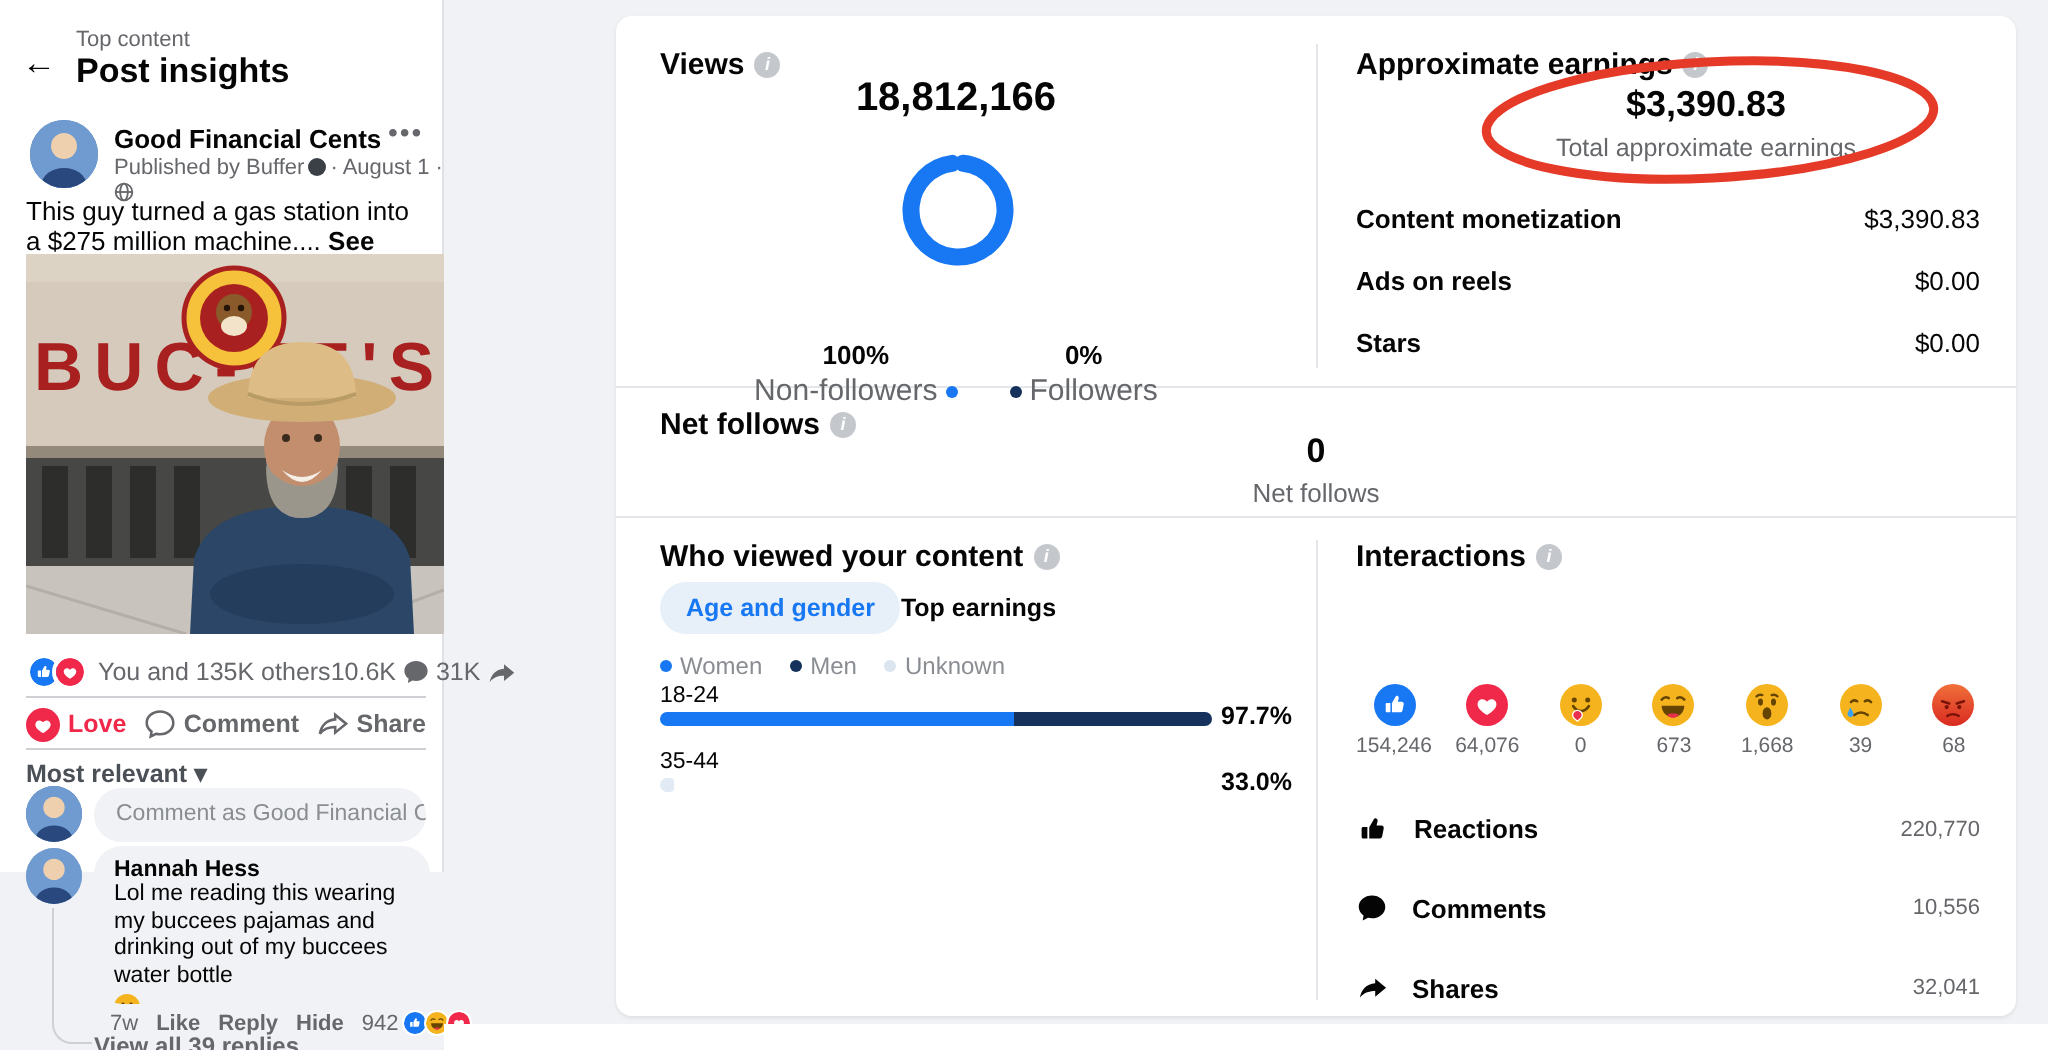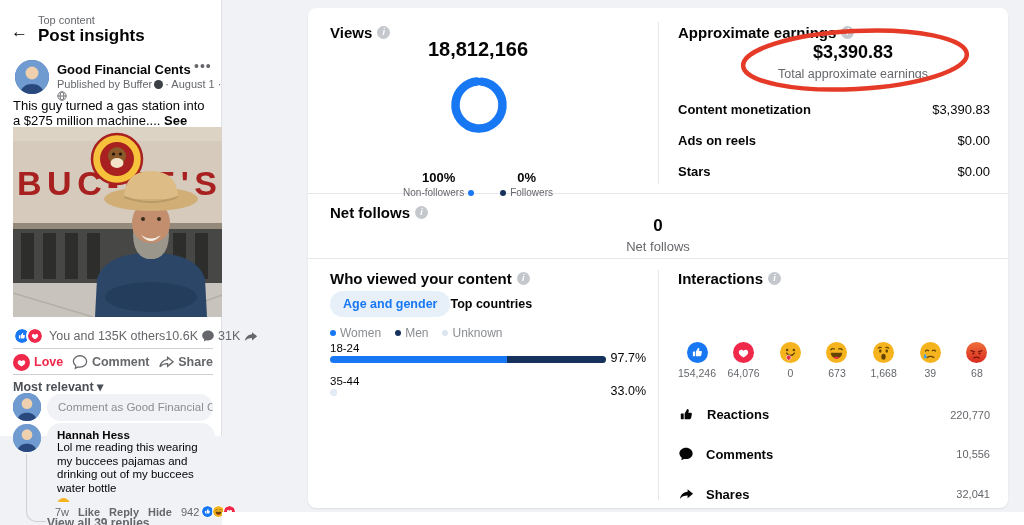--- a/index.html
+++ b/index.html
@@ -75,21 +75,21 @@
   .vdiv { position:absolute; left:350px; width:1px; background:#e4e6eb; }
   .hdiv { position:absolute; left:0; width:700px; border-top:1px solid #e4e6eb; }
 
   .views-num { position:absolute; left:20px; top:30px; width:300px; text-align:center;
     font-size:20px; font-weight:700; color:#050505; }
   .donut-wrap { position:absolute; left:142px; top:68px; }
   .donut-legend { position:absolute; left:20px; top:134px; width:300px; display:flex;
     justify-content:center; gap:26px; }
   .dl-group { text-align:center;margin-top:28px; }
   .dl-val { font-size:13px; font-weight:700; color:#050505; }
-  .dl-label { margin-top:2px; font-size:10px; color:#65676b; display:flex; align-items:center; gap:4px; }
+  .dl-label { margin-top:2px; font-size:15px; color:#65676b; display:flex; align-items:center; gap:4px; }
   .dot { width:6px; height:6px; border-radius:50%; display:inline-block; }
   .dot-blue { background:#1877f2; } .dot-navy { background:#16325c; } .dot-light { background:#dbe5f0; }
 
   .earn-total { position:absolute; left:395px; top:34px; width:300px; text-align:center; }
   .earn-total .amt { font-size:18px; font-weight:700; color:#050505; }
   .earn-total .sub { margin-top:4px; font-size:12.5px; color:#65676b; }
   .red-ellipse { position:absolute; left:428px; top:14px; pointer-events:none; }
   .earn-row { position:absolute; left:370px; width:312px; display:flex; font-size:13px; color:#050505; }
   .earn-row .lbl { font-weight:600; }
   .earn-row .val { margin-left:auto; font-weight:400; }
@@ -104,21 +104,21 @@
   .tab-plain { color:#050505; font-size:12.5px; font-weight:700; cursor:pointer; }
   .wv-legend { position:absolute; left:22px; top:318px; display:flex; gap:14px; font-size:12px; color:#8a8d91; }
   .wv-legend .item { display:flex; align-items:center; gap:4px; }
   .bar-label { position:absolute; left:22px; font-size:11.5px; color:#050505; }
   .bar-track { position:absolute; left:22px; width:276px; height:7px; border-radius:4px; overflow:hidden;
     display:flex; background:transparent; }
   .seg-women { background:#1877f2; height:100%; }
   .seg-men { background:#16325c; height:100%; }
   .seg-unknown { background:#e1eaf5; height:100%; border-radius:2px; }
   .bar-val { position:absolute; left:300px; width:38px; text-align:right; font-size:12.5px;
-    font-weight:400; color:#050505; }
+    font-weight:700; color:#050505; }
 
   .int-total { position:absolute; left:380px; top:298px; width:295px; text-align:center;
     font-size:18px; font-weight:700; color:#050505; }
   .emoji-row { position:absolute; left:368px; top:334px; width:322px; display:flex; justify-content:space-between; }
   .emoji-cell { width:42px; text-align:center; }
   .emoji-cell svg { display:block; margin:0 auto; }
   .emoji-count { margin-top:4px; font-size:10.5px; color:#65676b; }
   .sum-row { position:absolute; left:370px; width:312px; display:flex; align-items:center; gap:12px; }
   .sum-row .lbl { font-size:13px; font-weight:600; color:#050505; }
   .sum-row .val { margin-left:auto; font-size:11px; color:#65676b; }
@@ -428,21 +428,21 @@
       <div class="nf-val">0</div>
       <div class="nf-lbl">Net follows</div>
     </div>
 
     <div class="sec-title" style="left:22px;top:262px">
       <span>Who viewed your content</span>
         <span class="info-i">i</span>
     </div>
     <div class="tabs">
       <span class="tab-pill">Age and gender</span>
-      <span class="tab-plain">Top countries</span>
+      <span class="tab-plain">Top earnings</span>
     </div>
     <div class="wv-legend">
       <span class="item">
           <span class="dot dot-blue"></span>
           <span>Women</span>
         </span>
       <span class="item">
           <span class="dot dot-navy"></span>
           <span>Men</span>
         </span>

